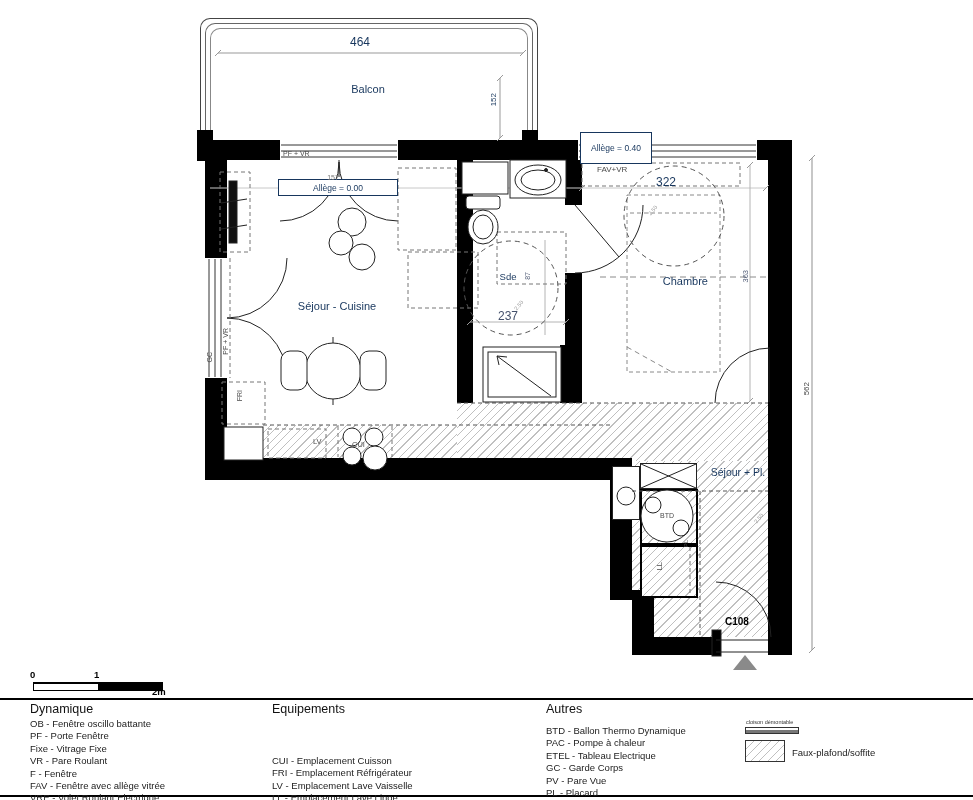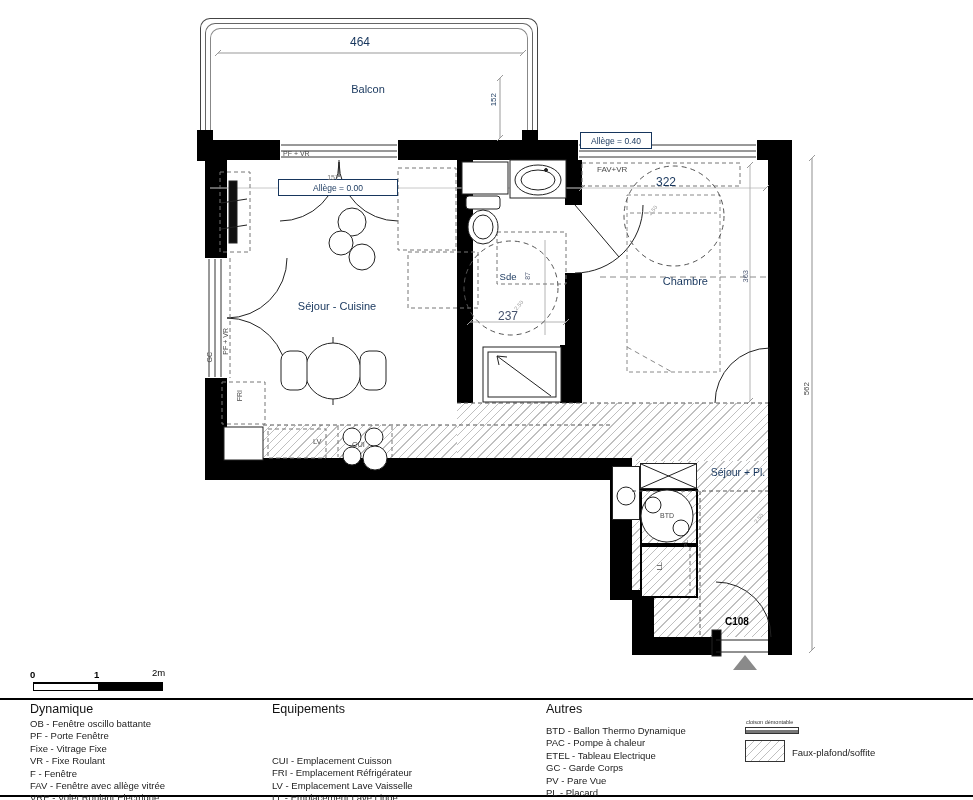--- a/index.html
+++ b/index.html
@@ -169,21 +169,21 @@
       <line x1="716" y1="640" x2="768" y2="640"></line>
         <line x1="716" y1="652" x2="768" y2="652"></line>
     </g>
   </svg>
 
   <div style="position:absolute;left:733px;top:655px;width:0;height:0;border-left:12px solid transparent;border-right:12px solid transparent;border-bottom:15px solid #8a8a8a;"></div>
 
   <div class="allege" style="left:278px;top:131px;width:120px;height:17px;margin-top:48px;">
     <span>Allège = 0.00</span>
   </div>
-  <div class="allege" style="left:580px;top:132px;width:72px;height:17px;">
+  <div class="allege" style="left:580px;top:132px;width:72px;height:32px;">
     <span>Allège = 0.40</span>
   </div>
 
   <div class="lbl ctr" style="left:340px;top:84px;width:56px;font-size:11px;">Balcon</div>
   <div class="lbl ctr" style="left:262px;top:301px;width:150px;font-size:11px;">Séjour - Cuisine</div>
   <div class="lbl ctr" style="left:490px;top:272px;width:36px;font-size:9.5px;">Sde</div>
   <div class="lbl ctr" style="left:622px;top:276px;width:86px;font-size:11px;text-align:right;">Chambre</div>
   <div class="lbl ctr" style="left:688px;top:467px;width:100px;font-size:10.5px;">Séjour + Pl.</div>
 
   <div class="lbl ctr dim" style="left:346px;top:36px;width:28px;">464</div>
@@ -205,35 +205,35 @@
   <div class="lbl ctr gray" style="left:655px;top:512px;width:24px;font-size:7px;">BTD</div>
   <div class="vtext gray" style="left:656px;top:562px;font-size:7.5px;color:#4a4a4a;">LL</div>
   <div class="vtext gray" style="left:683px;top:540px;font-size:6px;color:#4a4a4a;">PL</div>
   <div class="lbl" style="left:725px;top:617px;font-size:10px;font-weight:bold;color:#000;">C108</div>
   <div class="tiny250" style="left:514px;top:303px;">2.50</div>
   <div class="tiny250" style="left:648px;top:208px;">2.50</div>
   <div class="tiny250" style="left:754px;top:516px;">2.50</div>
 
   <div class="lbl" style="left:30px;top:670px;font-size:9.5px;font-weight:bold;color:#000;">0</div>
   <div class="lbl" style="left:94px;top:670px;font-size:9.5px;font-weight:bold;color:#000;">1</div>
-  <div class="lbl" style="left:152px;top:668px;font-size:9.5px;font-weight:normal;color:#000;">2m</div>
+  <div class="lbl" style="left:152px;top:687px;font-size:9.5px;font-weight:bold;color:#000;">2m</div>
   <div style="position:absolute;left:33px;top:682px;width:130px;height:9px;border:1px solid #000;border-top:2px solid #000;box-sizing:border-box;font-size:0;">
     <span class="scale-cell" style="background:#fff;"></span><span class="scale-cell" style="background:#000;"></span>
   </div>
 </div>
 
 <div class="rule" style="top:698px;height:2px;"></div>
 <div class="rule" style="top:795px;height:2px;"></div>
 
 <div class="lg-title" style="left:30px;top:702px;">Dynamique</div>
 <div class="lg-col" style="left:30px;top:718px;">
   <div>OB - Fenêtre oscillo battante</div>
   <div>PF - Porte Fenêtre</div>
   <div>Fixe - Vitrage Fixe</div>
-  <div>VR - Fixe Roulant</div>
+  <div>VR - Pare Roulant</div>
   <div>F - Fenêtre</div>
   <div>FAV - Fenêtre avec allège vitrée</div>
   <div>VRE - Volet Roulant Electrique</div>
 </div>
 
 <div class="lg-title" style="left:272px;top:702px;">Equipements</div>
 <div class="lg-col" style="left:272px;top:725px;margin-top:30px;">
   <div>CUI - Emplacement Cuisson</div>
   <div>FRI - Emplacement Réfrigérateur</div>
   <div>LV - Emplacement Lave Vaisselle</div>

